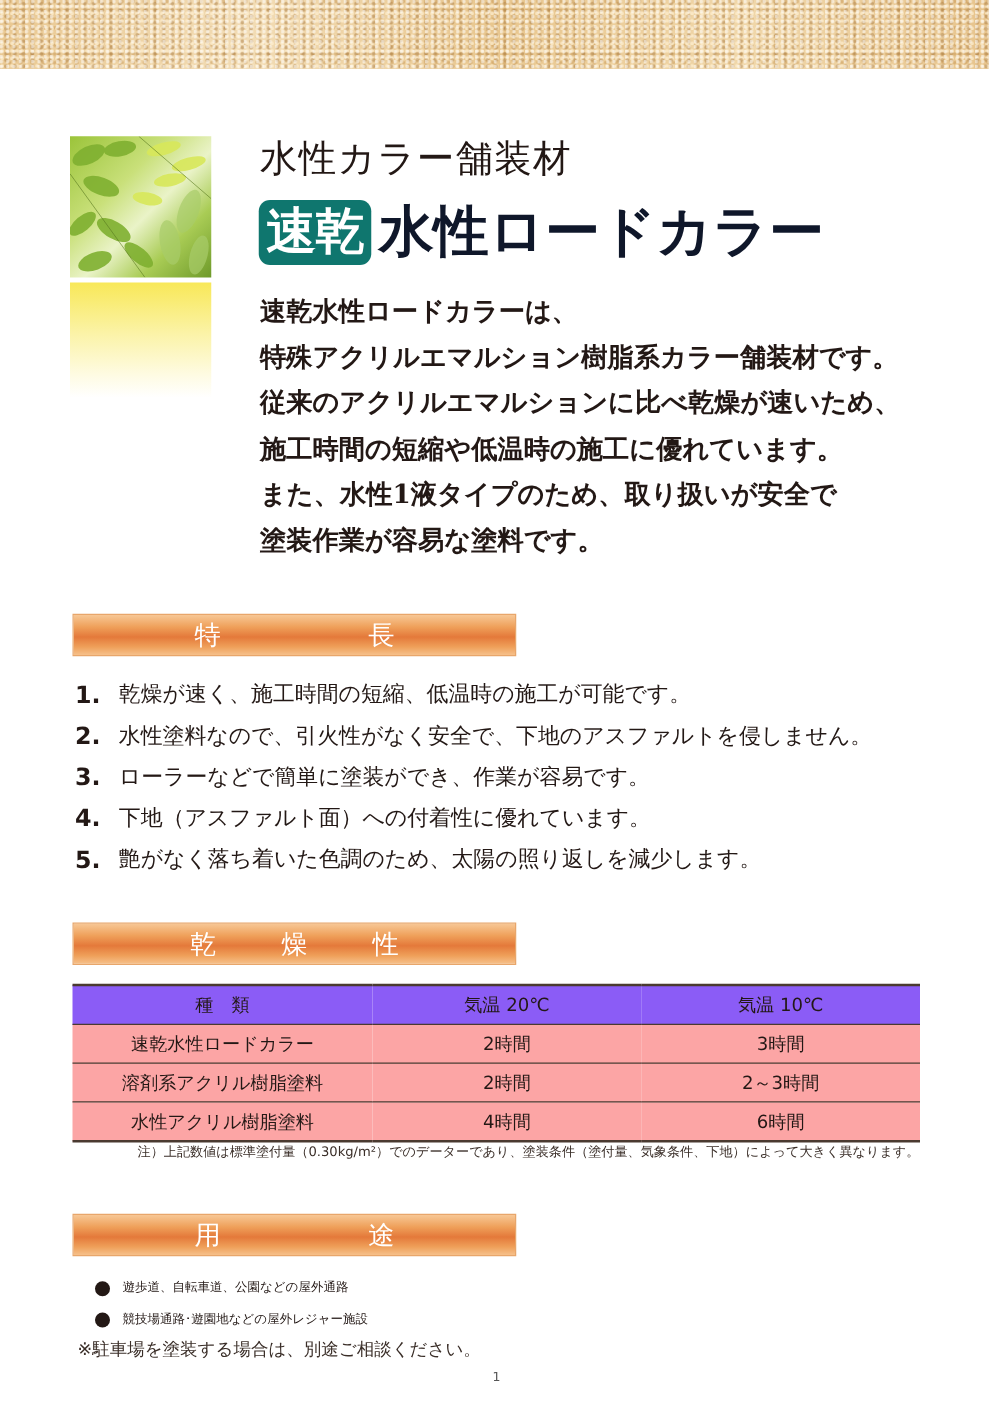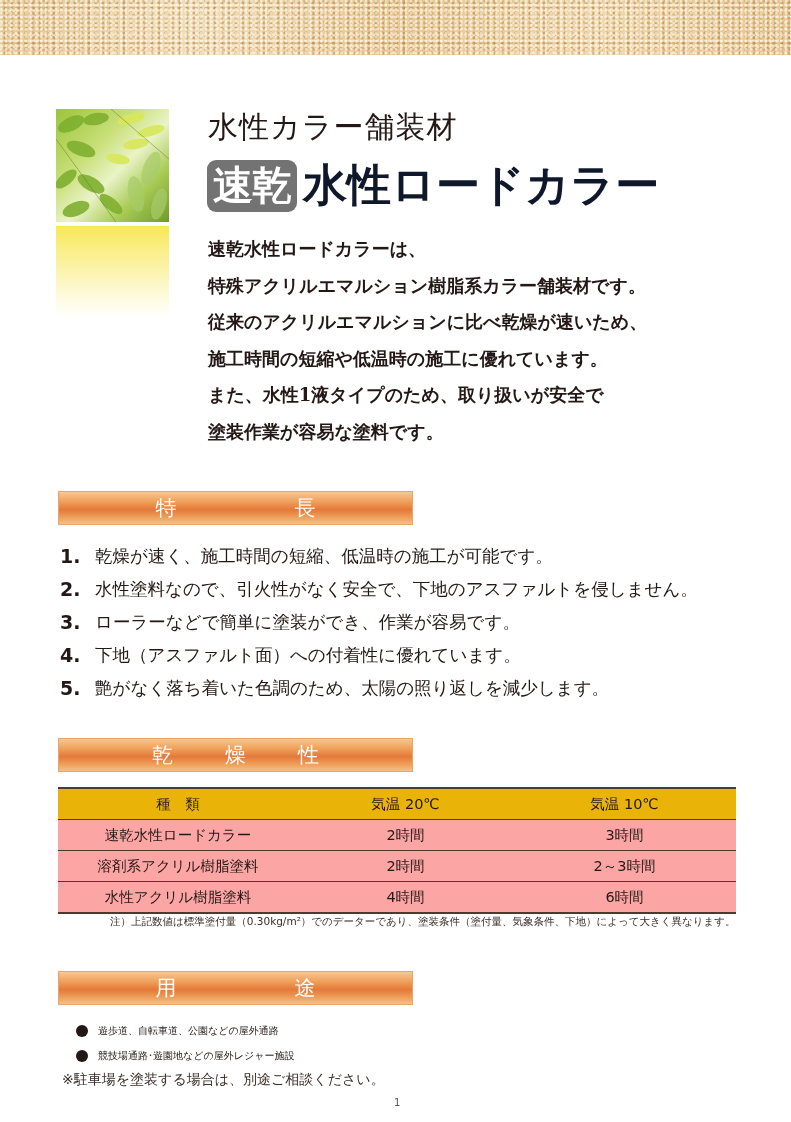--- a/index.html
+++ b/index.html
@@ -25,27 +25,27 @@
   .leaf-photo svg { width: 100%; height: 100%; display: block; }
   .yellow-fade {
     position: absolute; left: 56px; top: 226px; width: 113px; height: 92px;
     background: linear-gradient(180deg, #f8e858 0%, #fbf3a8 45%, #fefbe2 80%, #ffffff 100%);
   }
   .subtitle {
     position: absolute; left: 208px; top: 107px; font-size: 30px; font-weight: normal; letter-spacing: 1px; color: #231815;
   }
   .title-row { position: absolute; left: 207px; top: 156px; display: flex; align-items: center; }
   .quick-badge {
-    background: #737373; color: #ffffff; border-radius: 9px; font-size: 40px; font-weight: bold;
+    background: #0f766e; color: #ffffff; border-radius: 9px; font-size: 40px; font-weight: bold;
     padding: 1px 6px 3px 6px; line-height: 48px; letter-spacing: -1px;
   }
   .title-main { font-size: 44px; font-weight: bold; margin-left: 6px; letter-spacing: 0px; color: #0f172a; }
   .intro {
     position: absolute; left: 208px; top: 231px; font-family: "DejaVu Serif", "Liberation Serif", serif;
-    font-weight: bold; font-size: 18px; line-height: 36.5px; color: #231815;
+    font-weight: bold; font-size: 21px; line-height: 36.5px; color: #231815;
   }
   .intro div { white-space: nowrap; }
   .section-bar {
     position: absolute; left: 58px; width: 355px; height: 34px; border: 1px solid #e8a66b; box-sizing: border-box;
     background: linear-gradient(180deg, #f7c795 0%, #efa05a 30%, #e4793a 55%, #efa05a 80%, #f6c08a 100%);
     display: flex; align-items: center; justify-content: center;
   }
   .section-bar span { color: #ffffff; font-size: 21px; font-weight: normal; }
   .bar-features { top: 491px; }
   .bar-features span:nth-child(1) { margin-right: 118px; }
@@ -53,21 +53,21 @@
   .bar-dry span { margin: 0 26px; }
   .bar-usage { top: 971px; }
   .bar-usage span:nth-child(1) { margin-right: 118px; }
   .features { position: absolute; left: 60px; top: 540px; font-size: 17.5px; line-height: 33px; }
   .feature { display: flex; white-space: nowrap; }
   .feature .num { font-weight: bold; width: 35px; font-size: 19px; }
   table.dry {
     position: absolute; left: 58px; top: 787px; width: 678px; border-collapse: collapse; font-size: 14.5px;
   }
   table.dry th, table.dry td { text-align: center; height: 30px; padding: 0; font-weight: normal; }
-  table.dry thead tr { background: #eab308; border-top: 2px solid #4a3a30; border-bottom: 1.5px solid #4a3a30; }
+  table.dry thead tr { background: #8b5cf6; border-top: 2px solid #4a3a30; border-bottom: 1.5px solid #4a3a30; }
   table.dry tbody tr { background: #fca5a5; border-bottom: 1.5px solid #4a3a30; }
   table.dry tbody tr:last-child { border-bottom: 2px solid #4a3a30; }
   .col1 { width: 240px; } .col2 { width: 215px; } .col3 { width: 223px; }
   .note { position: absolute; left: 110px; top: 915px; font-size: 10.5px; color: #3a2e28; white-space: nowrap; }
   .usage { position: absolute; left: 76px; top: 1018px; font-size: 10px; line-height: 25px; }
   .usage-item { display: flex; align-items: center; white-space: nowrap; }
   .bullet { display: inline-block; width: 12px; height: 12px; border-radius: 50%; background: #231815; margin-right: 10px; }
   .usage-note { position: absolute; left: 62px; top: 1071px; font-size: 14px; color: #3a2e28; }
   .page-num { position: absolute; left: 394px; top: 1097px; font-size: 10px; color: #555; }
 </style>

